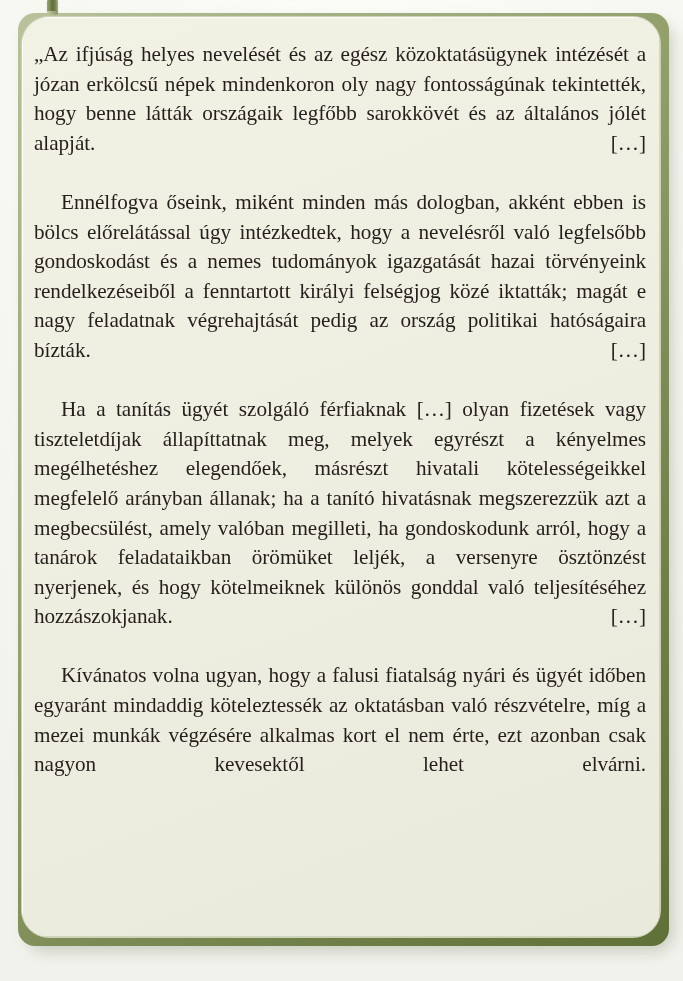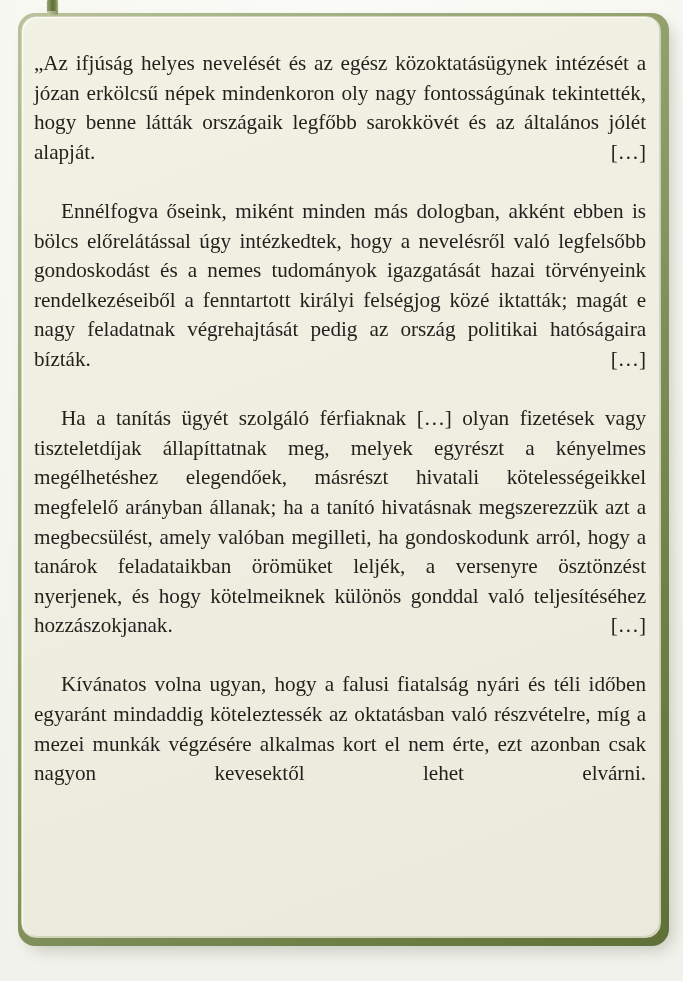--- a/index.html
+++ b/index.html
@@ -58,24 +58,24 @@
         #7e8d57 62%,
         #6f7f48 78%,
         #5f7039 100%);
   }
 
   #card-inner {
     position: relative;
     width: 100%;
     height: 100%;
     box-sizing: border-box;
-    border-radius: 15px;
+    border-radius: 28px;
     background: linear-gradient(160deg, #f1f1e4 0%, #eeeee1 45%, #eaeadc 100%);
     border: 1px solid #cdd2b4;
-    padding: 32px 14px 16px 12px;
+    padding: 23px 14px 16px 12px;
     overflow: hidden;
   }
 
   
   #card-inner::before {
     content: "";
     position: absolute;
     inset: 0;
     border-radius: 15px;
     box-shadow: inset 1px 1px 0 rgba(255,255,255,0.85),
@@ -154,20 +154,20 @@
     <div class="pin-cap"></div>
   </div>
 
   <div id="quote-card">
     <div id="card-inner">
 
       <div id="quote-body">
         <p class="first">„Az ifjúság helyes nevelését és az egész közoktatásügynek intézését a józan erkölcsű népek mindenkoron oly nagy fontosságúnak tekintették, hogy benne látták országaik legfőbb sarokkövét és az általános jólét alapját. […]</p>
         <p>Ennélfogva őseink, miként minden más dologban, akként ebben is bölcs előrelátással úgy intézkedtek, hogy a nevelésről való legfelsőbb gondoskodást és a nemes tudományok igazgatását hazai törvényeink rendelkezéseiből a fenntartott királyi felségjog közé iktatták; magát e nagy feladatnak végrehajtását pedig az ország politikai hatóságaira bízták. […]</p>
         <p>Ha a tanítás ügyét szolgáló férfiaknak […] olyan fizetések vagy tiszteletdíjak állapíttatnak meg, melyek egyrészt a kényelmes megélhetéshez elegendőek, másrészt hivatali kötelességeikkel megfelelő arányban állanak; ha a tanító hivatásnak megszerezzük azt a megbecsülést, amely valóban megilleti, ha gondoskodunk arról, hogy a tanárok feladataikban örömüket leljék, a versenyre ösztönzést nyerjenek, és hogy kötelmeiknek különös gonddal való teljesítéséhez hozzászokjanak. […]</p>
-        <p>Kívánatos volna ugyan, hogy a falusi fiatalság nyári és téli időben egyaránt mindaddig köteleztessék az oktatásban való részvételre, míg a mezei munkák végzésére alkalmas kort el nem érte, ezt azonban csak nagyon kevesektől lehet elvárni.</p>
+        <p>Kívánatos volna ugyan, hogy a falusi fiatalság nyári és ügyét időben egyaránt mindaddig köteleztessék az oktatásban való részvételre, míg a mezei munkák végzésére alkalmas kort el nem érte, ezt azonban csak nagyon kevesektől lehet elvárni.</p>
 
       </div>
 
     </div>
   </div>
 
 </div>
 
 </body></html>

